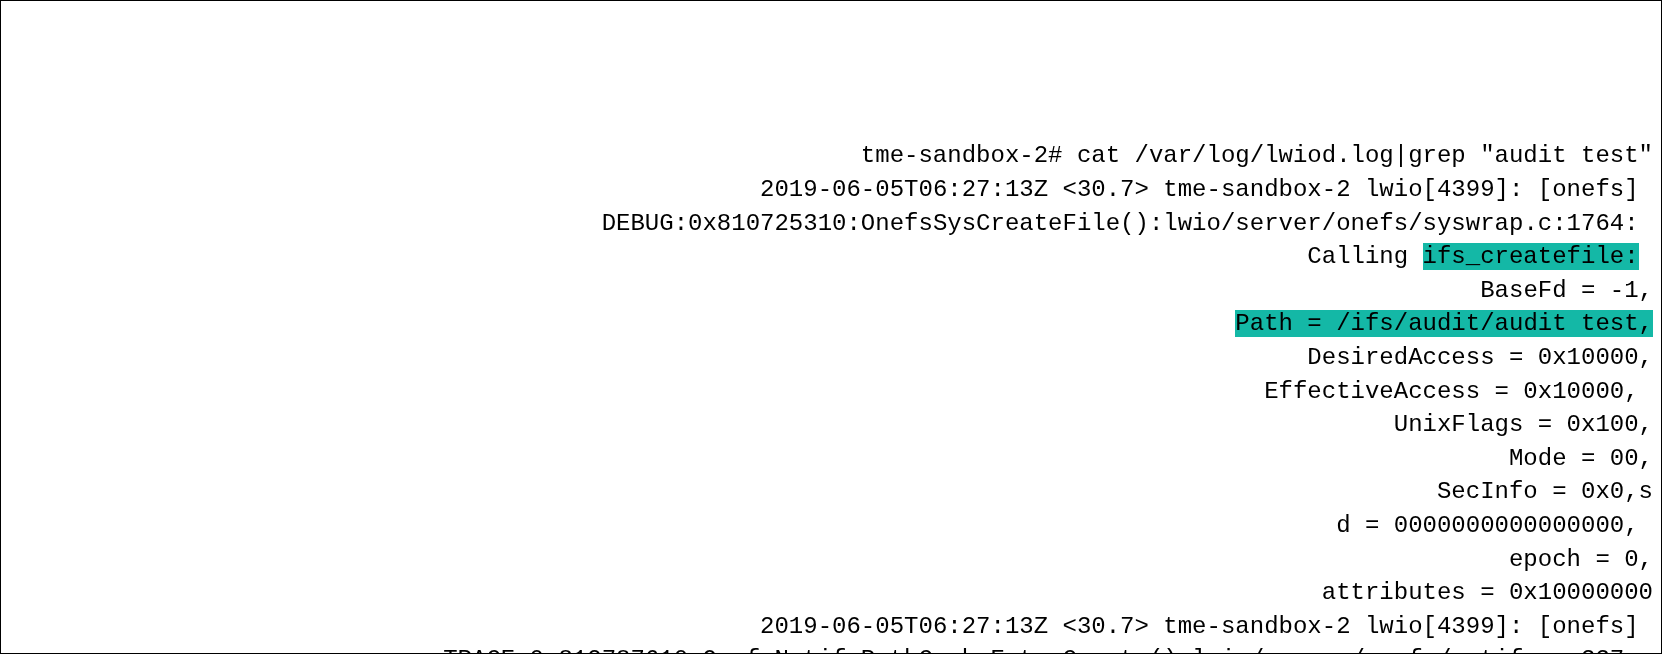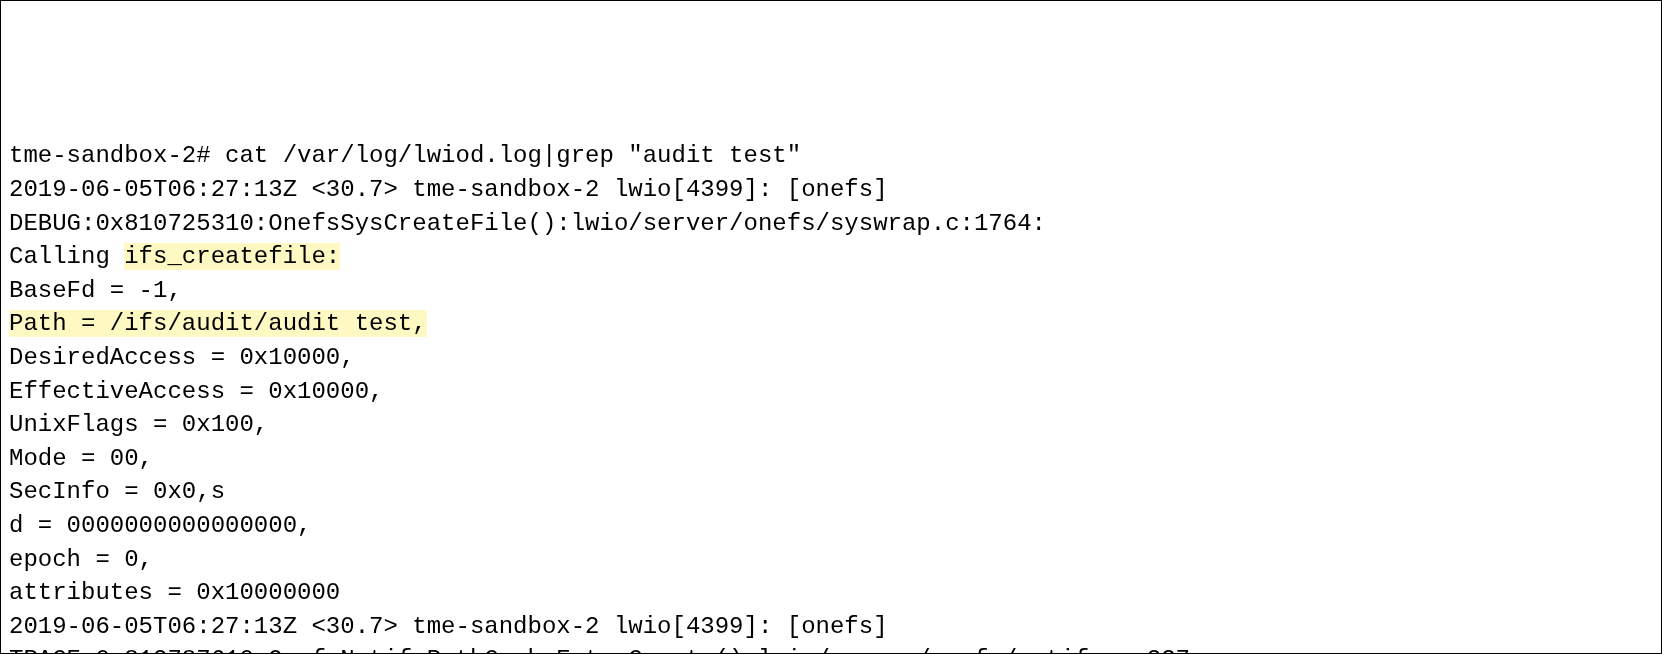--- a/index.html
+++ b/index.html
@@ -18,23 +18,24 @@
       word-break: break-word;
       border: 1px solid #000000;
       width: 1662px;
       height: 654px;
     }
     .terminal {
       display: block;
     }
     .line {
       display: block;
+      text-align: right;
     }
     .hl {
-      background-color: #fef9c3;
+      background-color: #14b8a6;
     }
     span {
       display: inline;
     }
   </style>
 </head>
 <body>
 
 
 

